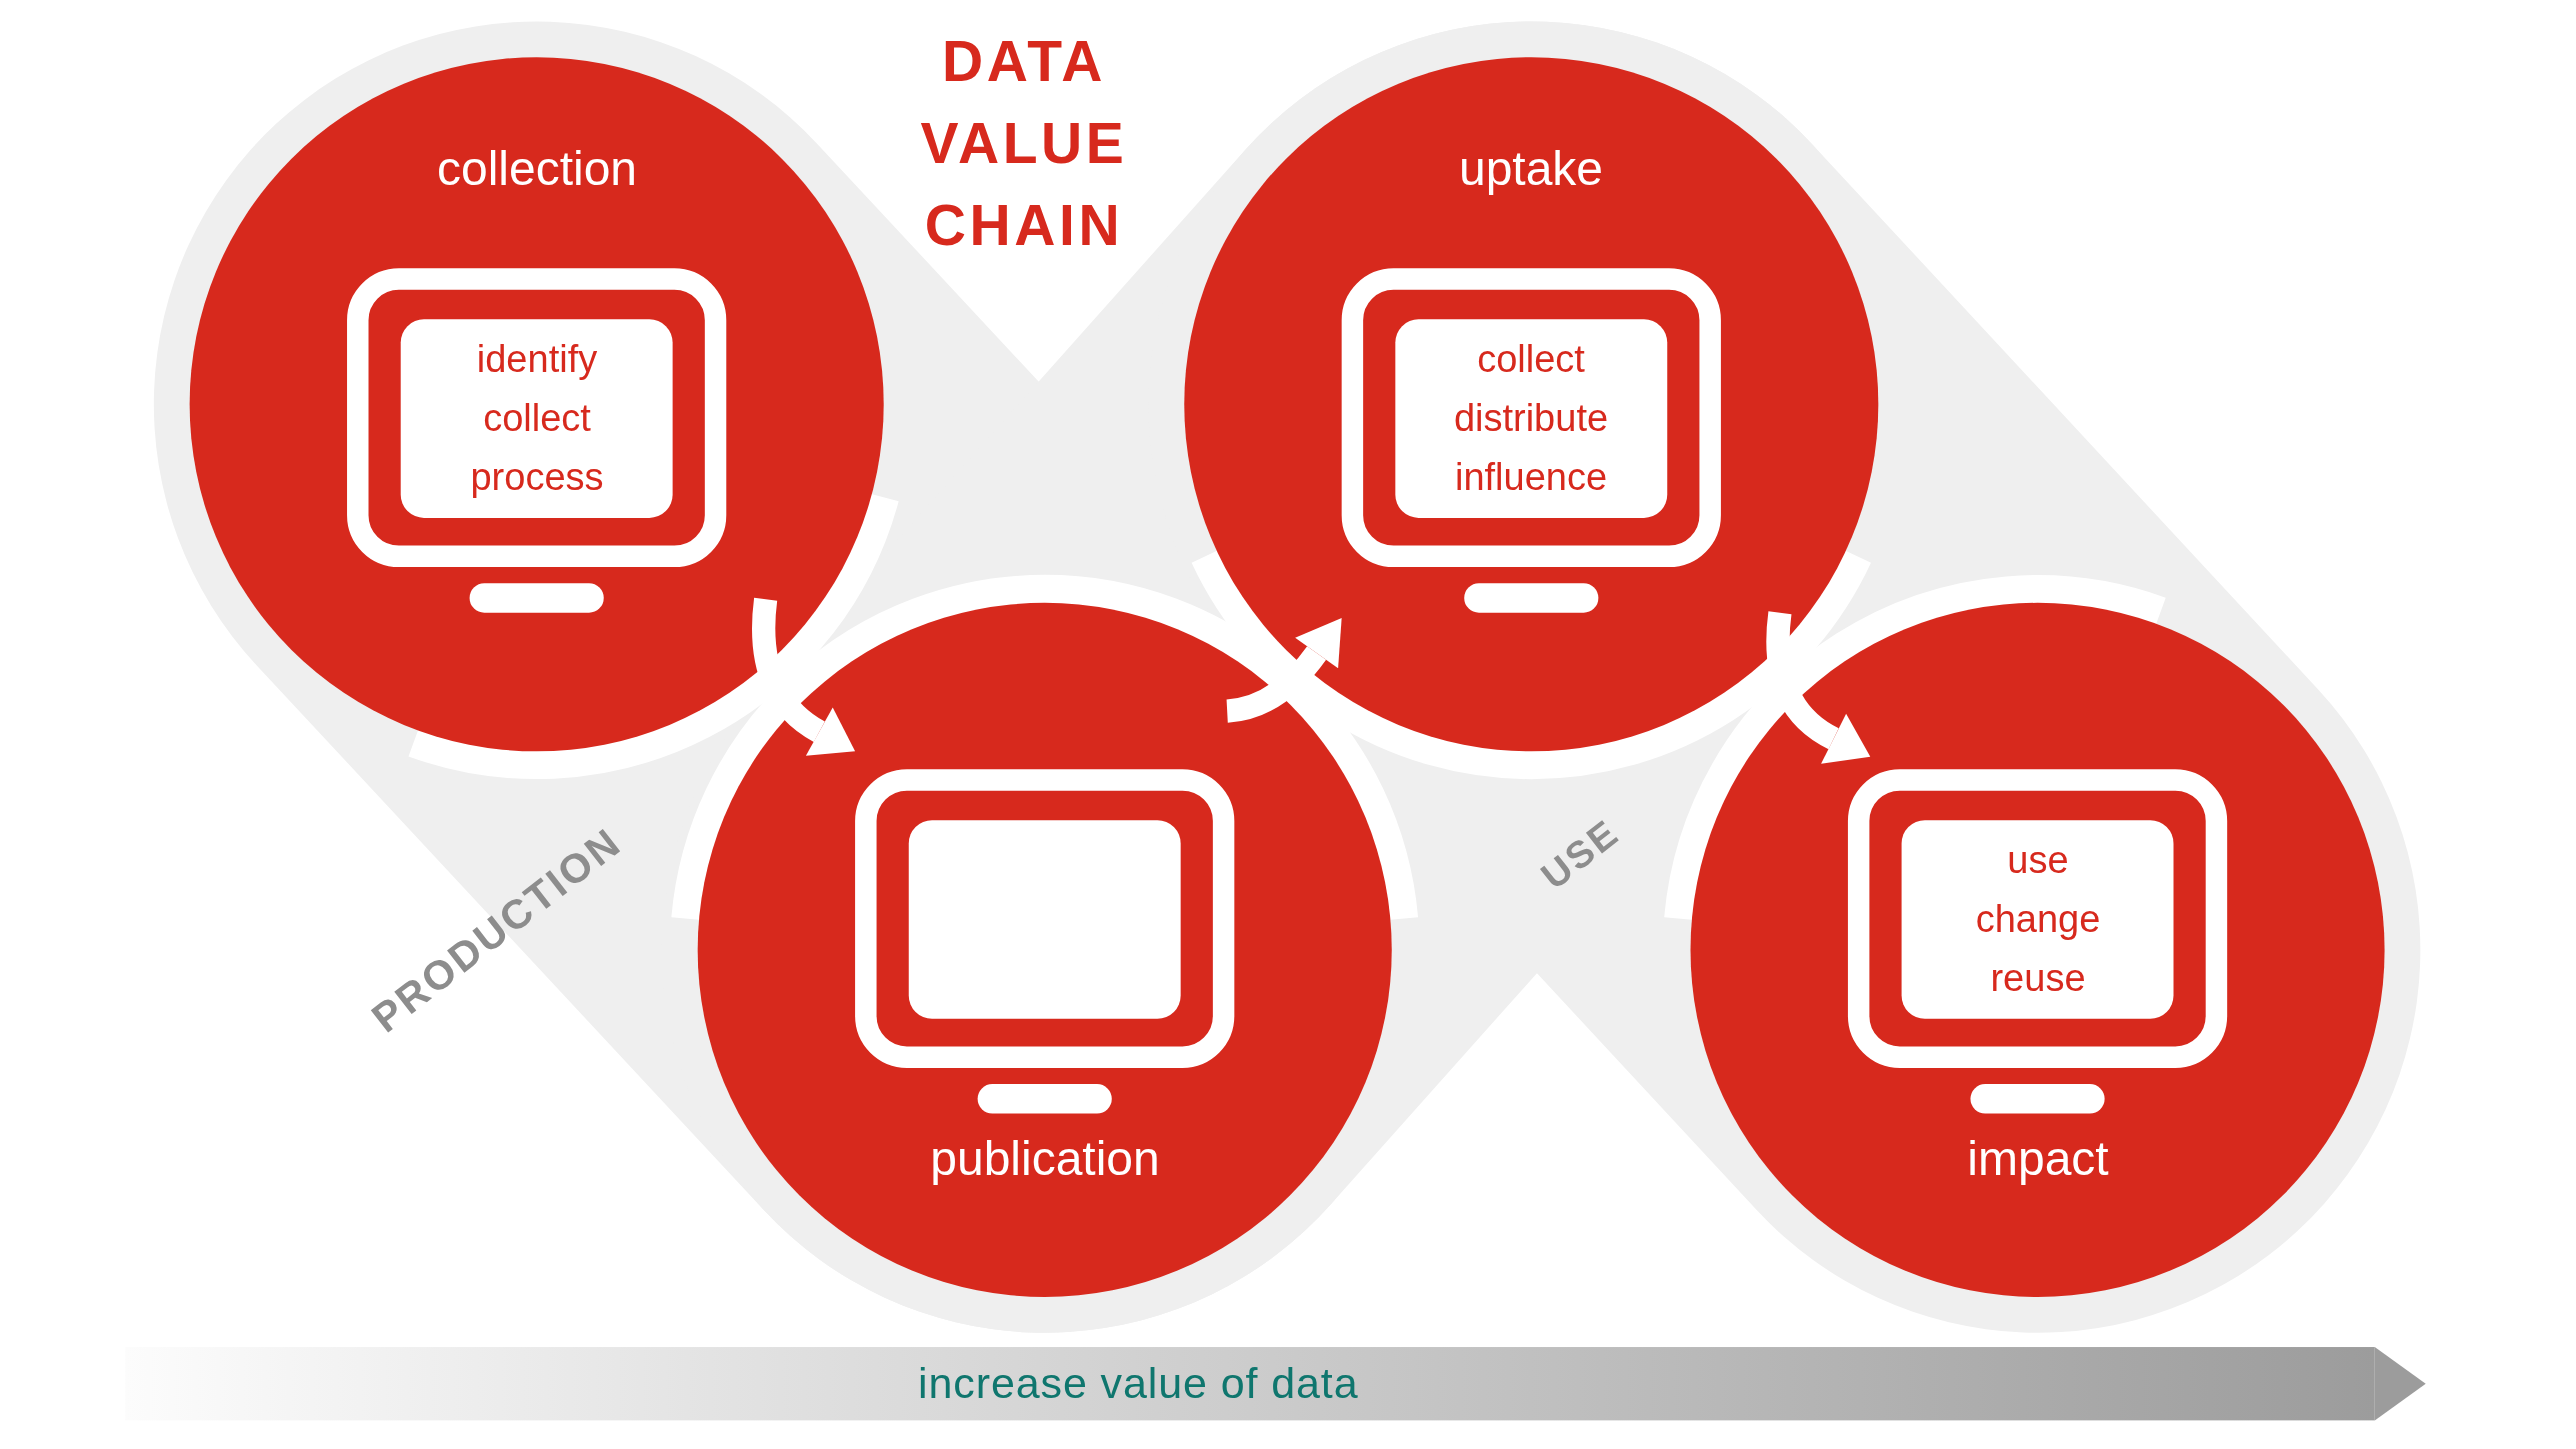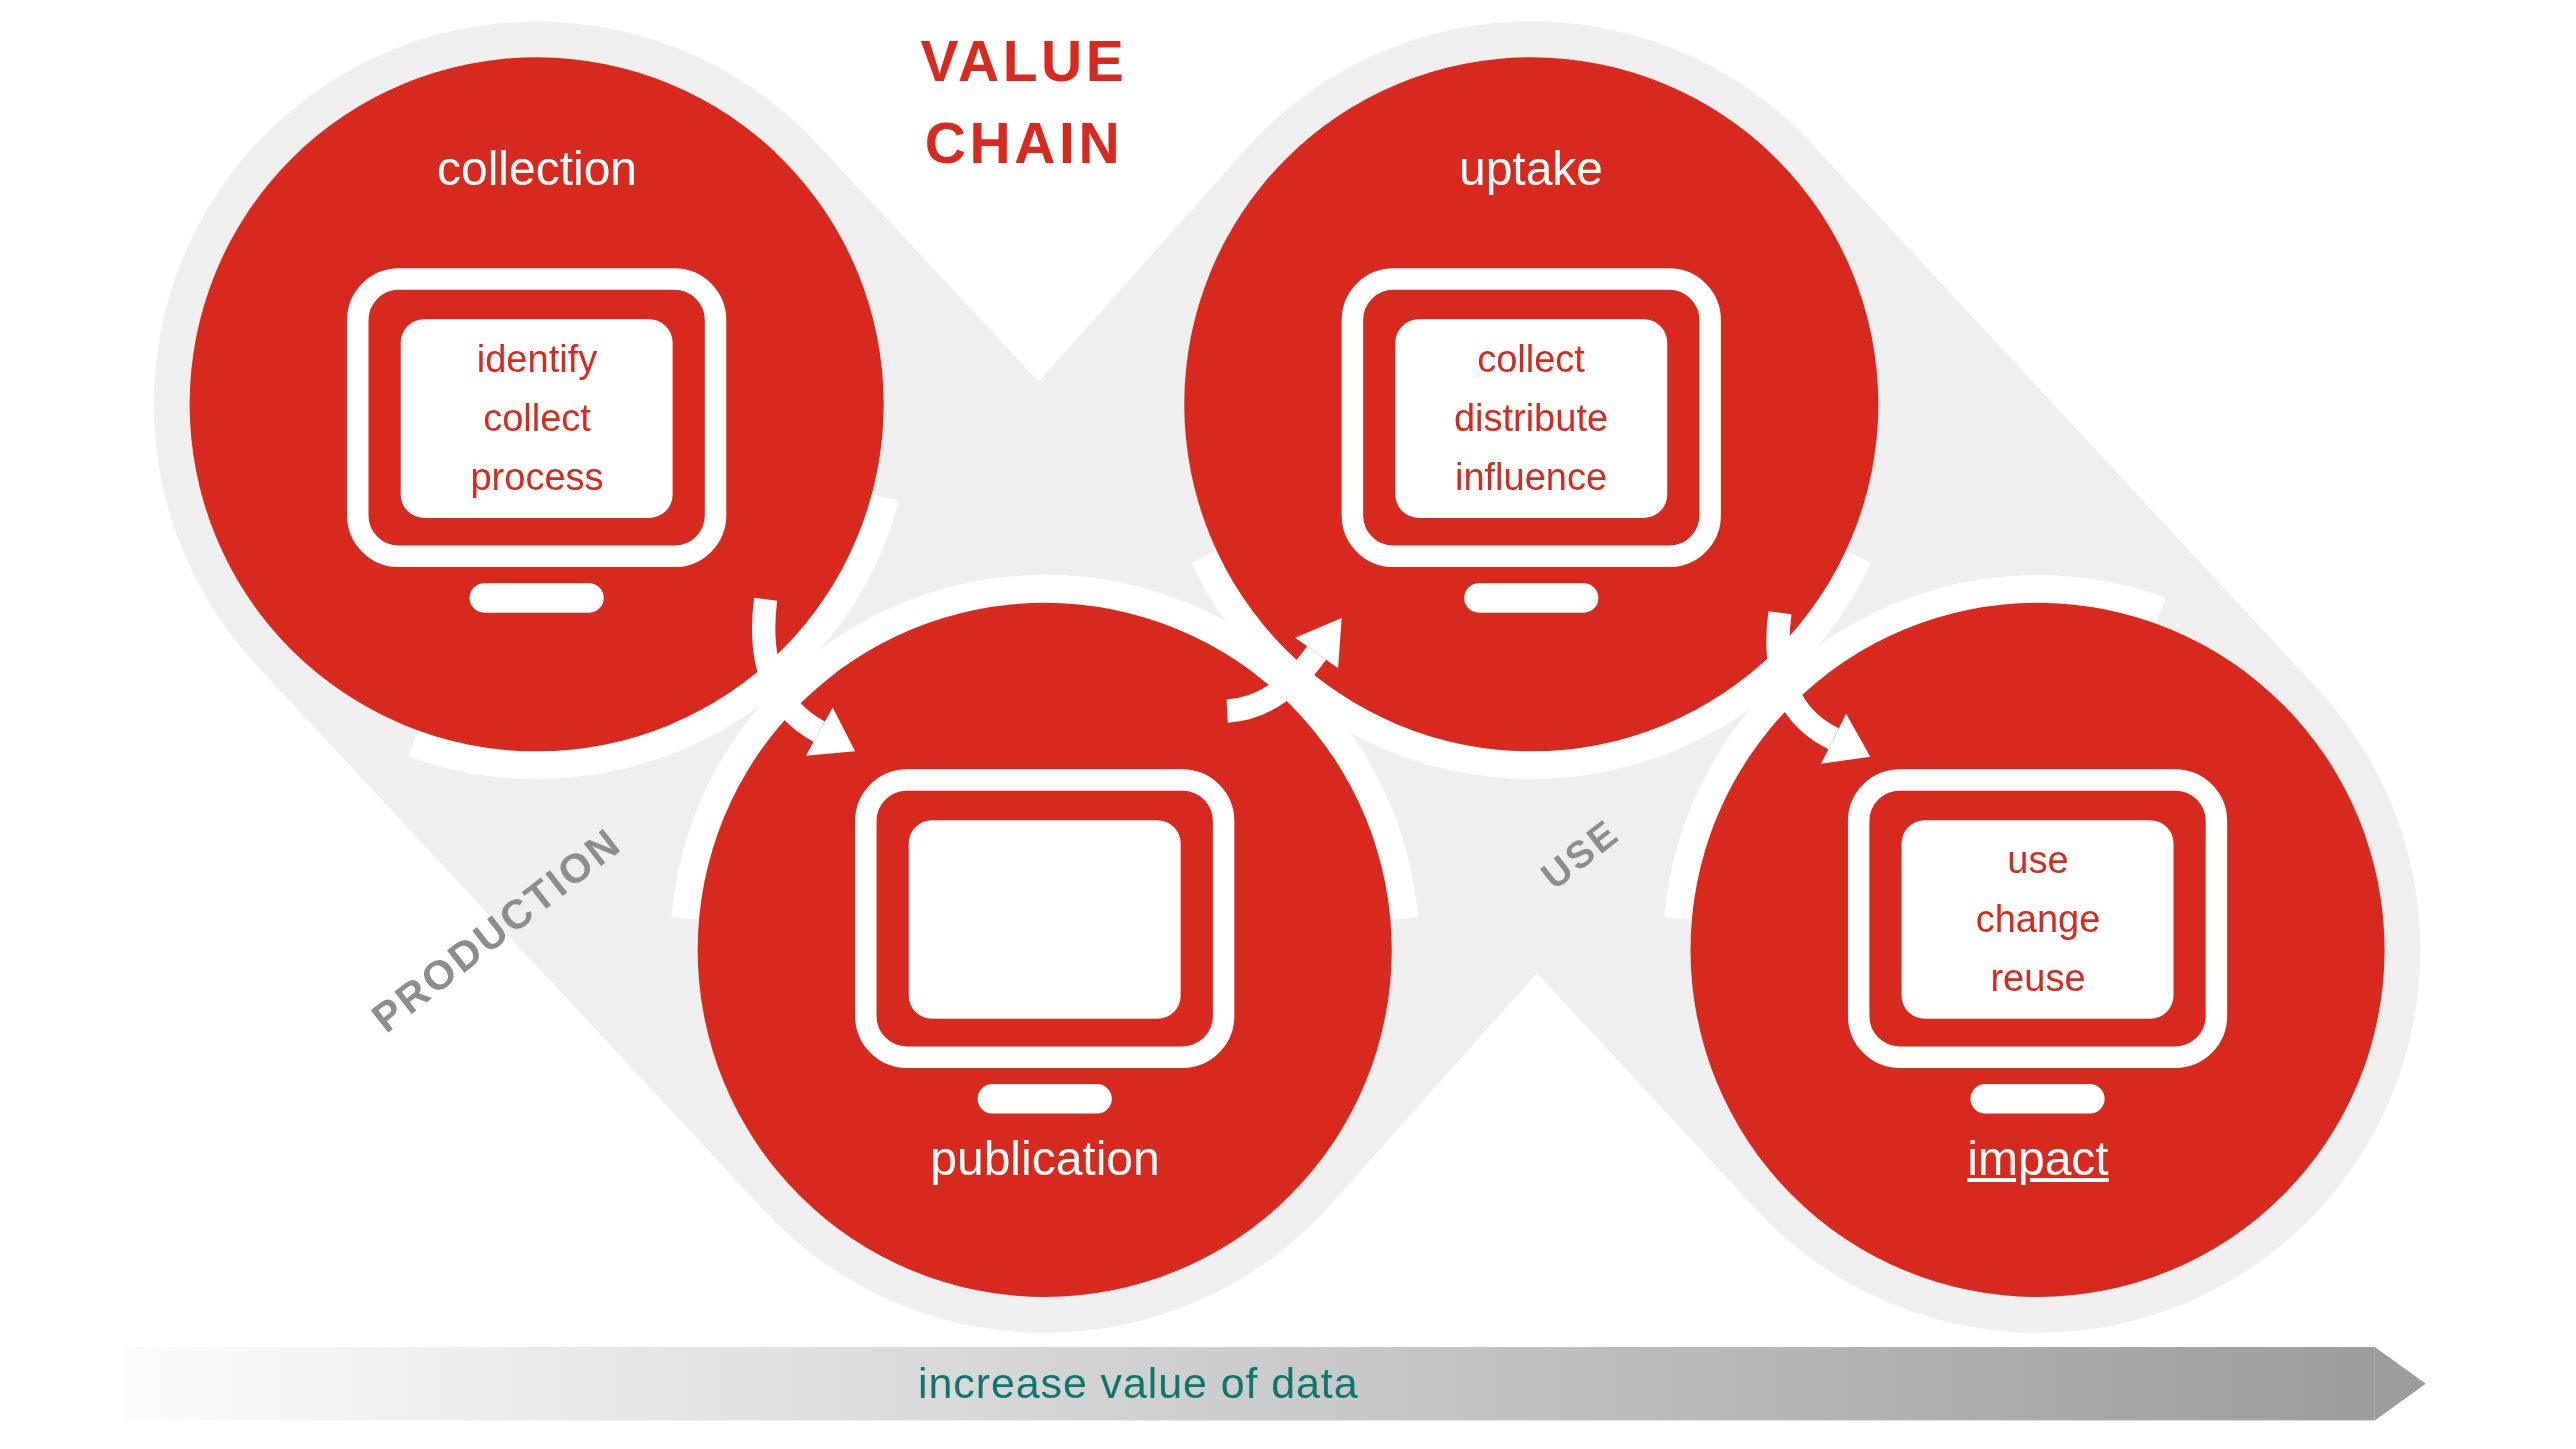--- a/index.html
+++ b/index.html
@@ -80,28 +80,29 @@
       <polygon class="arrow-head" points="2091,846 2036,854 2064,798"></polygon>
     </g>
 
     <g>
       <rect x="140" y="1506" width="2515" height="82" fill="url(#valueGrad)"></rect>
       <polygon points="2655,1506 2712,1547 2655,1588" fill="#9c9c9c"></polygon>
     </g>
   </svg>
 
   <div class="abs diagram-title">
+    <div>DATA</div>
     <div>VALUE</div>
     <div>CHAIN</div>
   </div>
 
   <div class="abs stage-label" style="left:537px;top:141px;">collection</div>
   <div class="abs stage-label" style="left:1045px;top:1131px;">publication</div>
   <div class="abs stage-label" style="left:1531px;top:141px;">uptake</div>
-  <div class="abs stage-label" style="left:2038px;top:1131px;text-decoration:underline;">impact</div>
+  <div class="abs stage-label" style="left:2038px;top:1131px;">impact</div>
 
   <div class="abs screen-text" style="left:401px;top:319px;">
     <span>identify</span>
     <span>collect</span>
     <span>process</span>
   </div>
   <div class="abs screen-text" style="left:1395px;top:319px;">
     <span>collect</span>
     <span>distribute</span>
     <span>influence</span>

